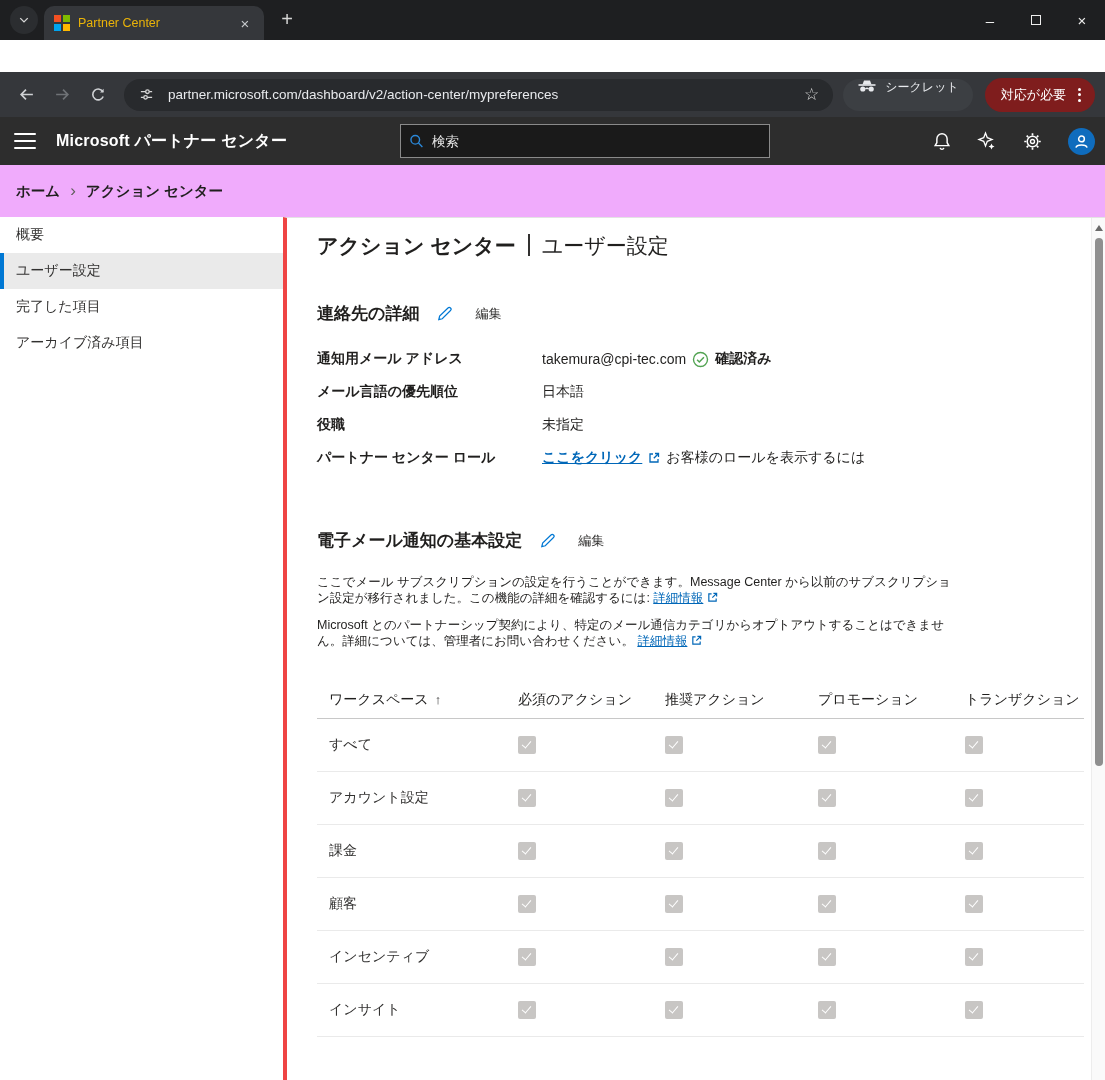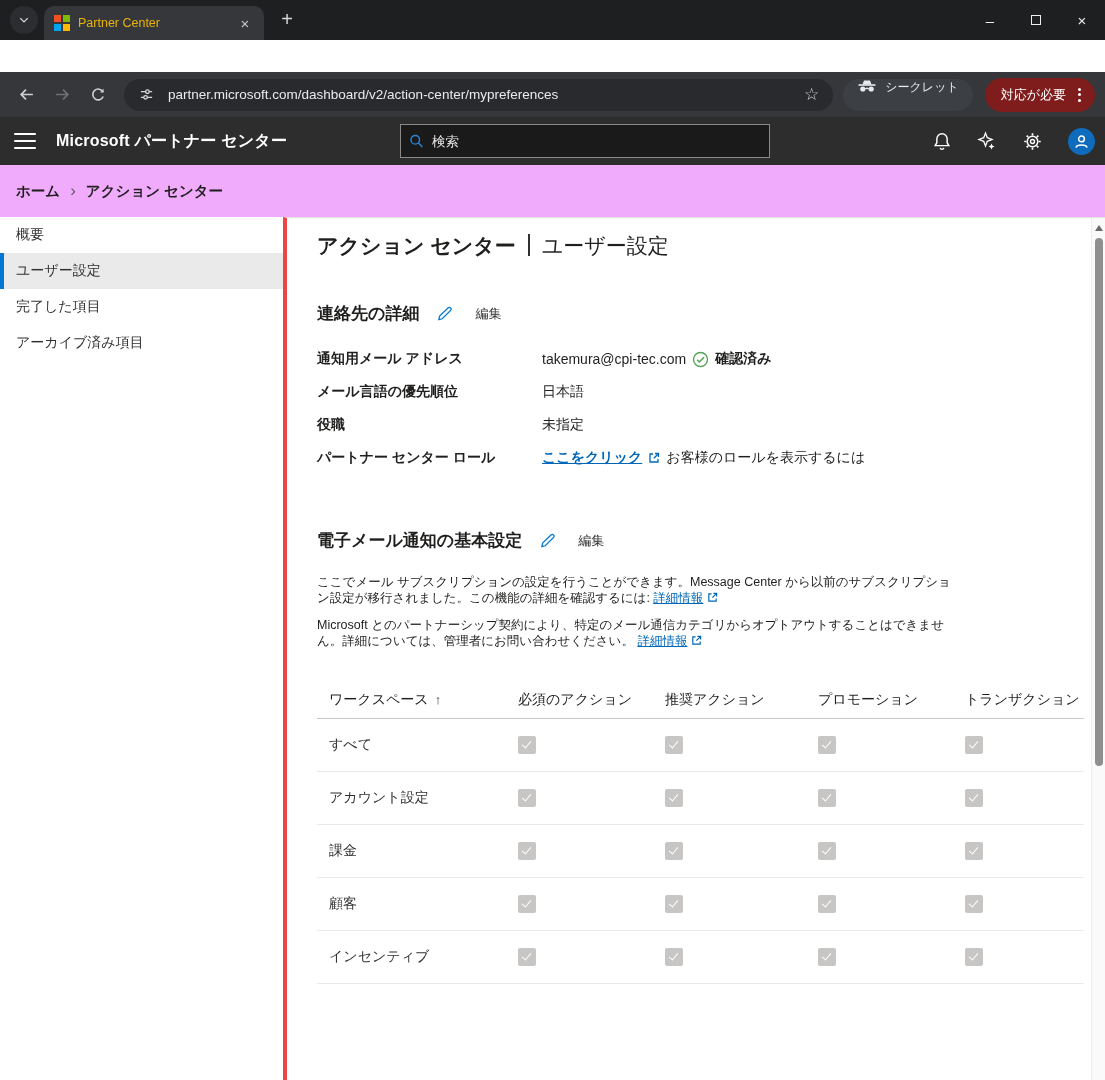--- a/index.html
+++ b/index.html
@@ -411,20 +411,35 @@
             <div class="t-cell">
               <div class="cbx checked"></div>
             </div>
             <div class="t-cell">
               <div class="cbx checked"></div>
             </div>
             <div class="t-cell">
               <div class="cbx checked"></div>
             </div>
           </div>
+          <div class="t-row t-body-row">
+            <div class="t-cell first">インサイト</div>
+            <div class="t-cell">
+              <div class="cbx checked"></div>
+            </div>
+            <div class="t-cell">
+              <div class="cbx checked"></div>
+            </div>
+            <div class="t-cell">
+              <div class="cbx checked"></div>
+            </div>
+            <div class="t-cell">
+              <div class="cbx checked"></div>
+            </div>
+          </div>
         </div>
     </div>
 
     <div class="scrollbar">
       <div class="sb-arrow up">
           <i></i>
         </div>
       <div class="sb-thumb"></div>
       <div class="sb-arrow down">
           <i></i>

